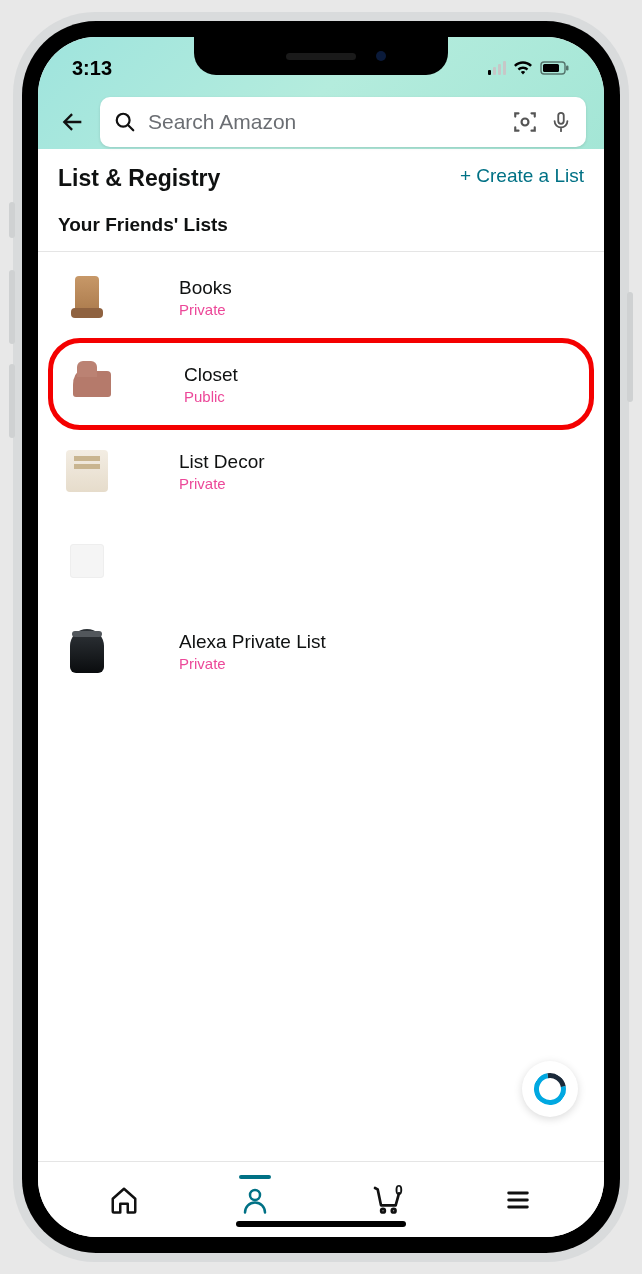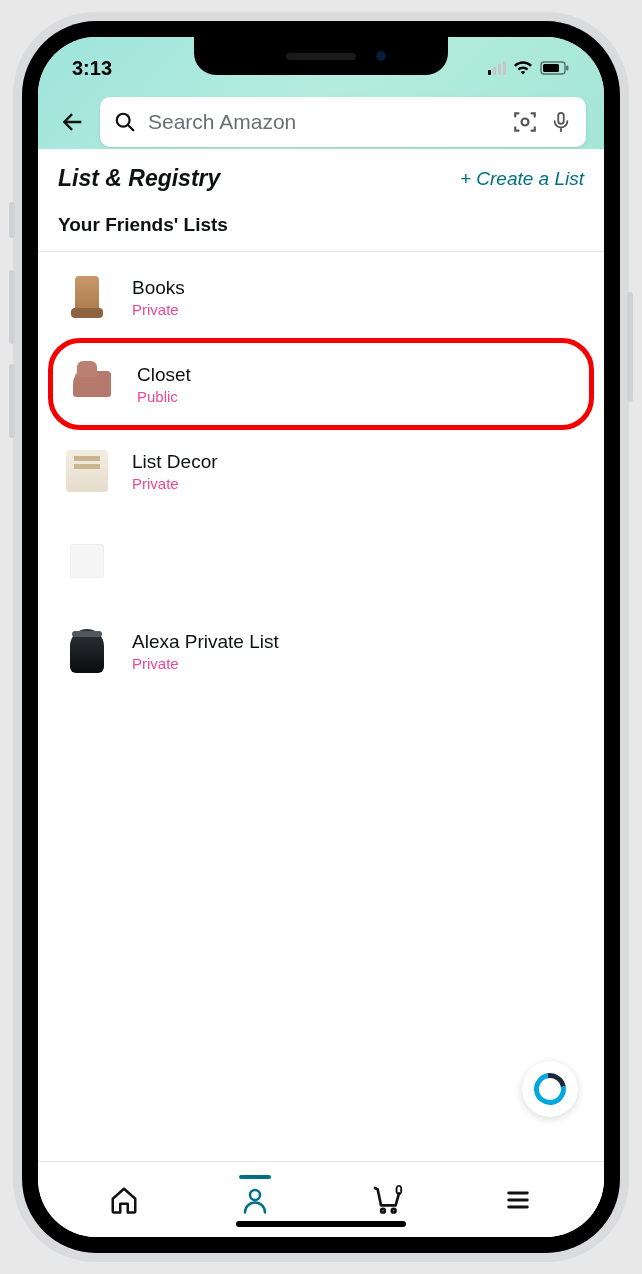--- a/index.html
+++ b/index.html
@@ -110,23 +110,22 @@
   }
   .search-box input {
     flex:1; border:none; outline:none; font-size:21px; color:#6b6e73; background:transparent;
     font-family: "Amazon Ember", -apple-system, Arial, sans-serif;
   }
   .search-box input::placeholder { color:#6b6e73; }
   .icon-btn { display:flex;align-items:center;justify-content:center; }
 
   
   .title-row {
-    display:flex; justify-content:space-between; align-items:center;
+    display:flex; justify-content:space-between; 
     padding: 16px 20px 8px 20px;
-    font-style: italic;
   }
   .page-title { font-size:23px; font-weight:700; color:#0f1111; }
   .create-link { color:#007185; font-size:19px; font-weight:500; }
 
   
   .tabs {
     display:flex; gap:28px; padding: 14px 20px 0 20px;
     border-bottom:1px solid #e5e5e5;
   }
   .tab {
@@ -144,21 +143,21 @@
   
   .lists-container { flex:1; overflow:auto; }
   .list-item {
     display:flex; align-items:center; gap:22px;
     padding: 22px 26px;
   }
   .list-thumb {
     width:46px; height:46px; display:flex;align-items:center;justify-content:center;
     font-size:30px;
   }
-  .list-text { display:flex; flex-direction:column; gap:2px; }
+  .list-text { display:flex; flex-direction:column; gap:2px;margin-left:47px; }
   .list-name { font-size:19px; color:#0f1111; }
   .list-visibility { font-size:15px; color:#ec4899; }
   .highlight-ring {
     border:5px solid #f40000; border-radius:32px;
     margin: -4px 10px;
     padding: 18px 16px !important;
   }
 
   
   .thumb-boot { width:24px; height:42px; background:linear-gradient(#c79868,#a87749); border-radius:4px 4px 2px 2px; position:relative;}

